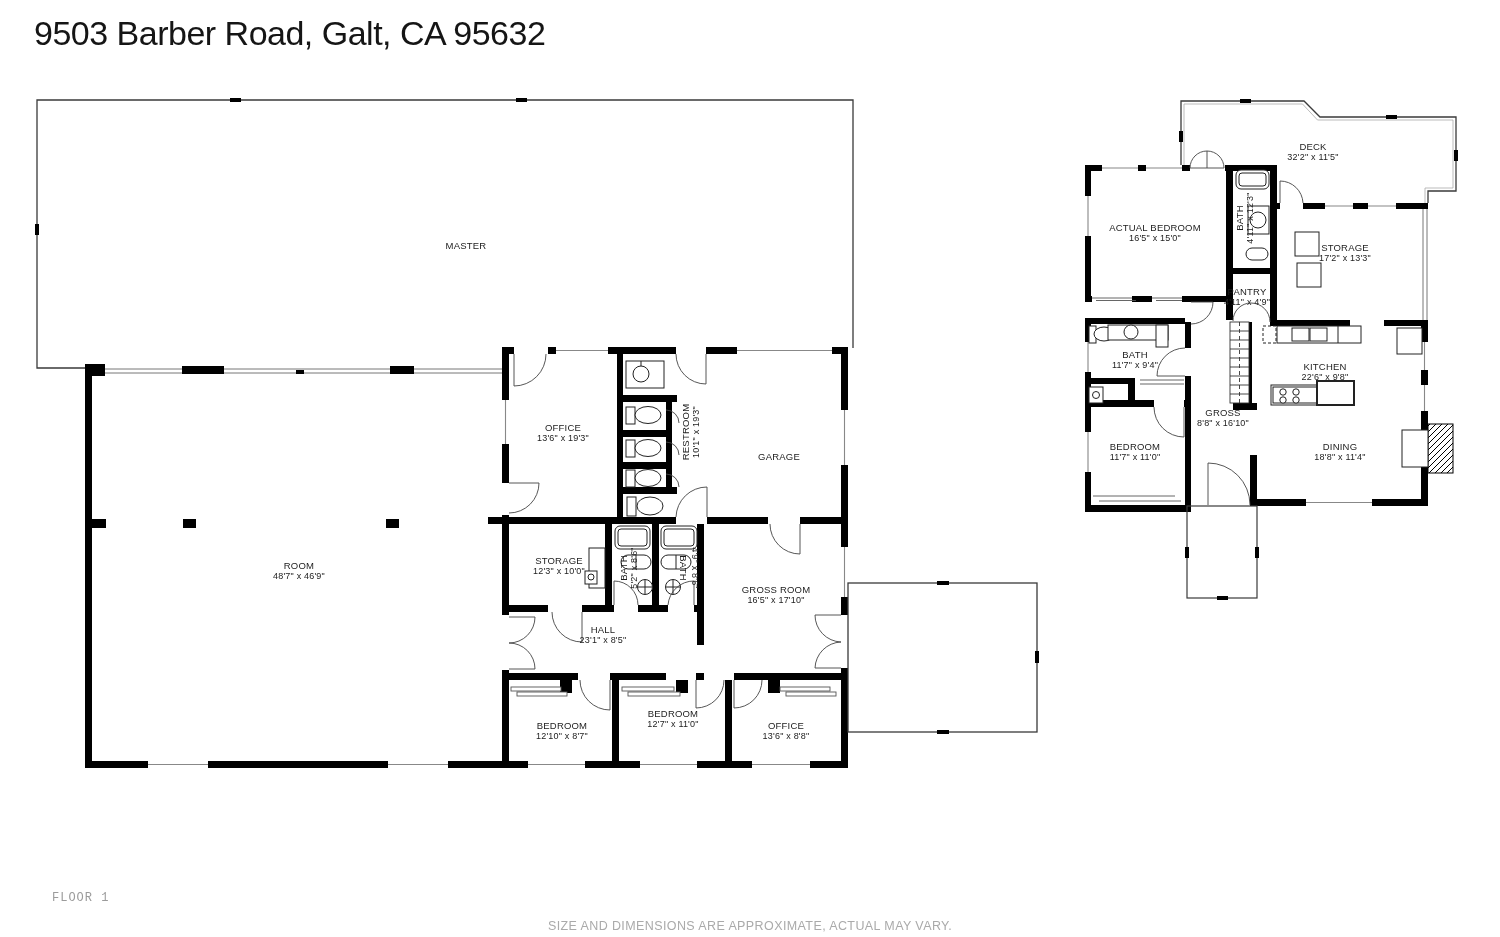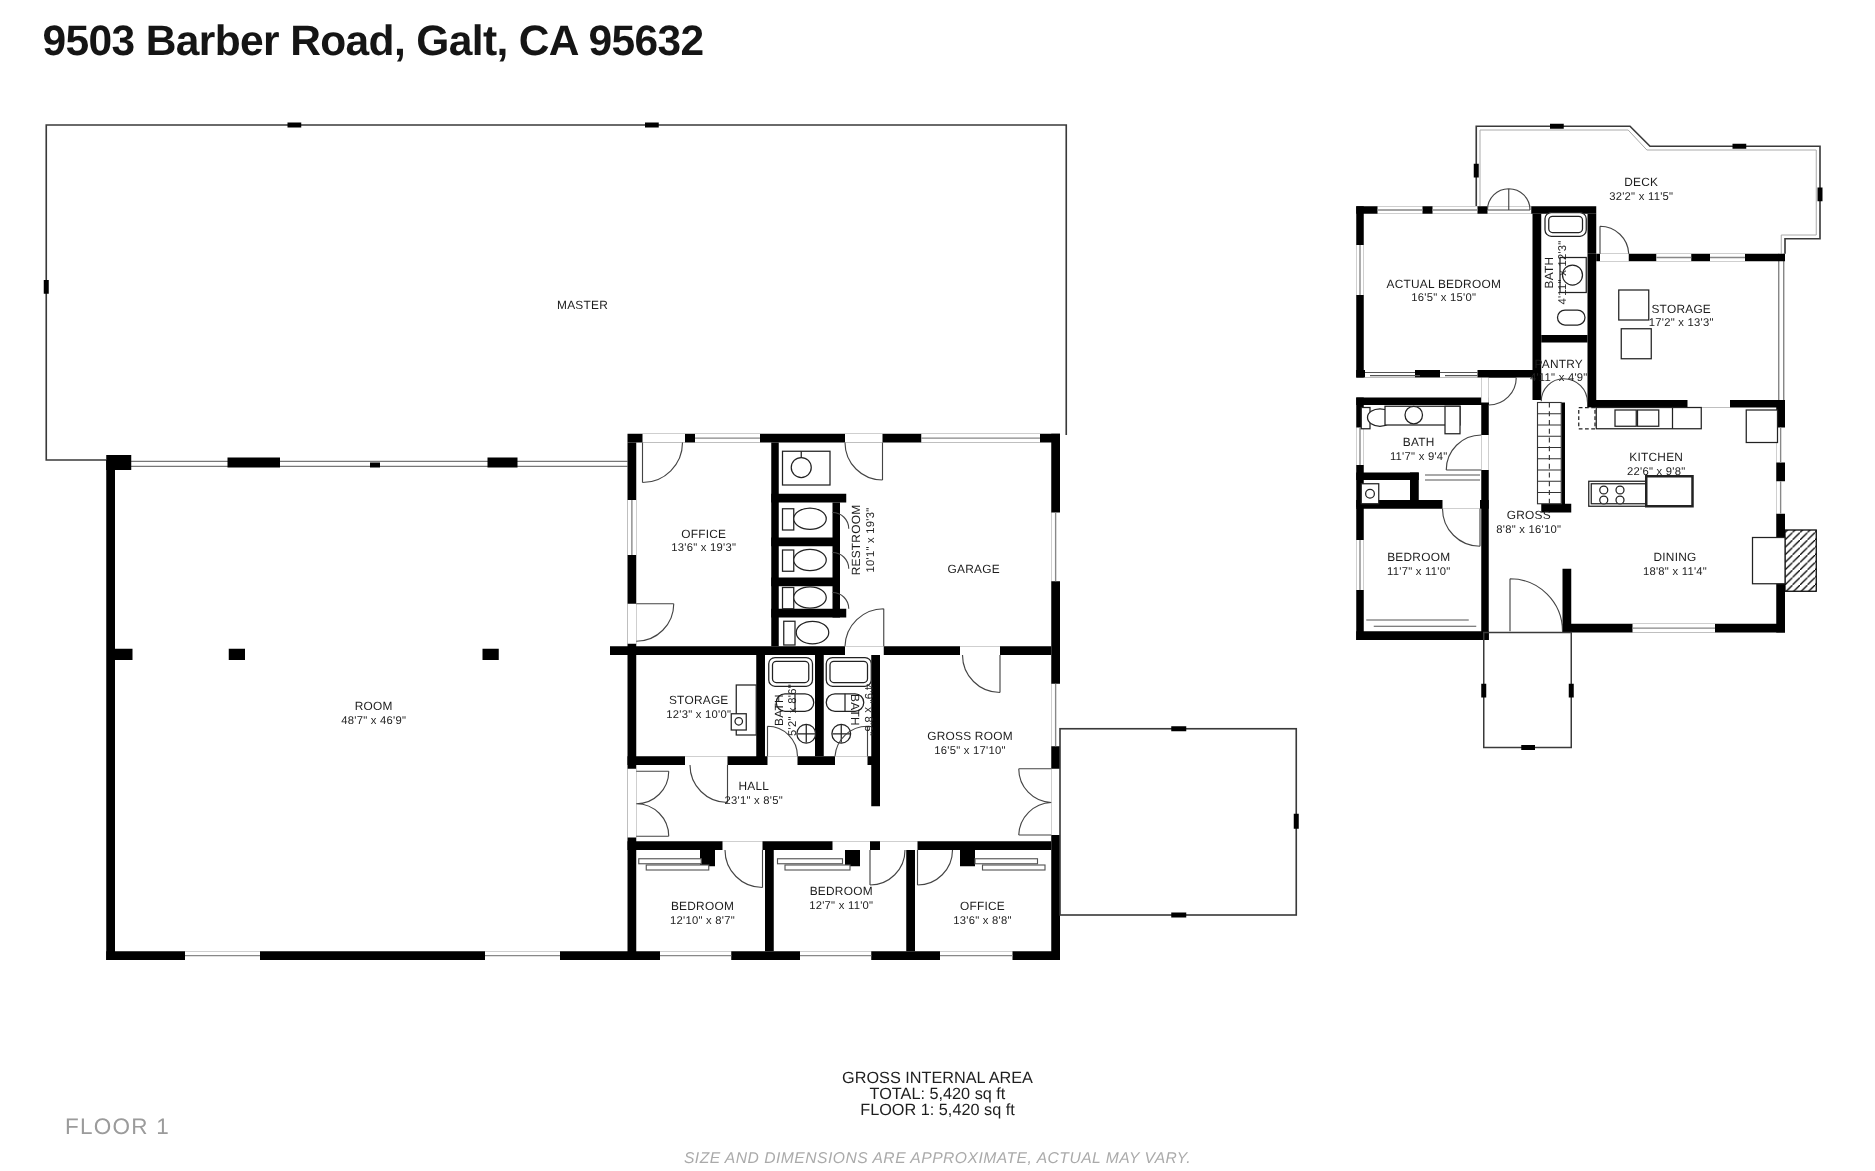--- a/index.html
+++ b/index.html
@@ -1,32 +1,32 @@
 <!DOCTYPE html>
 <html><head>
 <meta charset="utf-8">
 <style>
   html,body{margin:0;padding:0;background:#fff;}
   #canvas{position:relative;width:1500px;height:937px;background:#ffffff;overflow:hidden;
           font-family:"Liberation Sans",sans-serif;}
   #plan-svg{position:absolute;left:0;top:0;}
-  .page-title{position:absolute;left:34px;top:14px;font-size:34px;font-weight:700;color:#151515;
+  .page-title{position:absolute;left:34px;top:14px;font-size:34px;font-weight:400;color:#151515;
               letter-spacing:-0.5px;white-space:nowrap;}
   .rl{position:absolute;transform:translate(-50%,-50%);display:flex;flex-direction:column;
       align-items:center;text-align:center;font-size:9.5px;line-height:11px;color:#1c1c1c;
       letter-spacing:0.2px;white-space:nowrap;}
   .rl .rd{font-size:9px;color:#222;}
   .rot-ccw{transform:translate(-50%,-50%) rotate(-90deg);}
   .rot-cw{transform:translate(-50%,-50%) rotate(90deg);flex-direction:column-reverse;}
   .summary{position:absolute;left:750px;top:856px;transform:translateX(-50%);text-align:center;
            font-size:13px;line-height:12.8px;color:#1e1e1e;}
   .summary div{margin:0;}
-  .floor-tag{position:absolute;left:52px;top:891px;font-size:18px;color:#9b9b9b;letter-spacing:1px;}
+  .floor-tag{position:absolute;left:52px;top:891px;font-size:12px;color:#9b9b9b;letter-spacing:1px;font-family:Liberation Mono, monospace;}
   .disclaimer{position:absolute;left:750px;top:919px;transform:translateX(-50%);font-size:12.5px;
-              color:#aaaaaa;letter-spacing:0.4px;white-space:nowrap;font-style:italic;}
+              color:#aaaaaa;letter-spacing:0.4px;white-space:nowrap;}
 </style>
 </head>
 <body>
 
 <div id="canvas">
 
   <svg id="plan-svg" width="1500" height="937" viewBox="0 0 1500 937">
     <defs>
       <pattern id="hatch" width="6" height="6" patternUnits="userSpaceOnUse">
         <path d="M0,6 L6,0" stroke="#000" stroke-width="1"></path>
@@ -399,22 +399,17 @@
     </div>
   <div class="rl" style="left:1135px;top:452px">
     <span class="rn">BEDROOM</span>
     <span class="rd">11'7" x 11'0"</span>
     </div>
   <div class="rl" style="left:1340px;top:452px">
     <span class="rn">DINING</span>
     <span class="rd">18'8" x 11'4"</span>
     </div>
 
-  <div class="summary">
-    <div>GROSS INTERNAL AREA</div>
-    <div>TOTAL: 5,420 sq ft</div>
-    <div>FLOOR 1: 5,420 sq ft</div>
-  </div>
 
   <div class="floor-tag">FLOOR 1</div>
   <div class="disclaimer">SIZE AND DIMENSIONS ARE APPROXIMATE, ACTUAL MAY VARY.</div>
 
 </div>
 
 </body></html>

